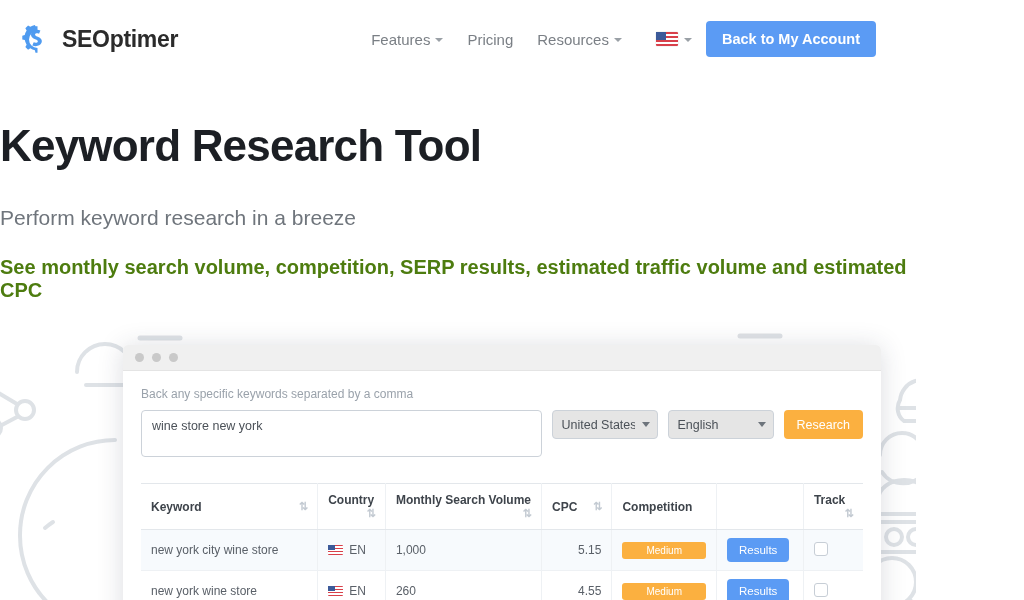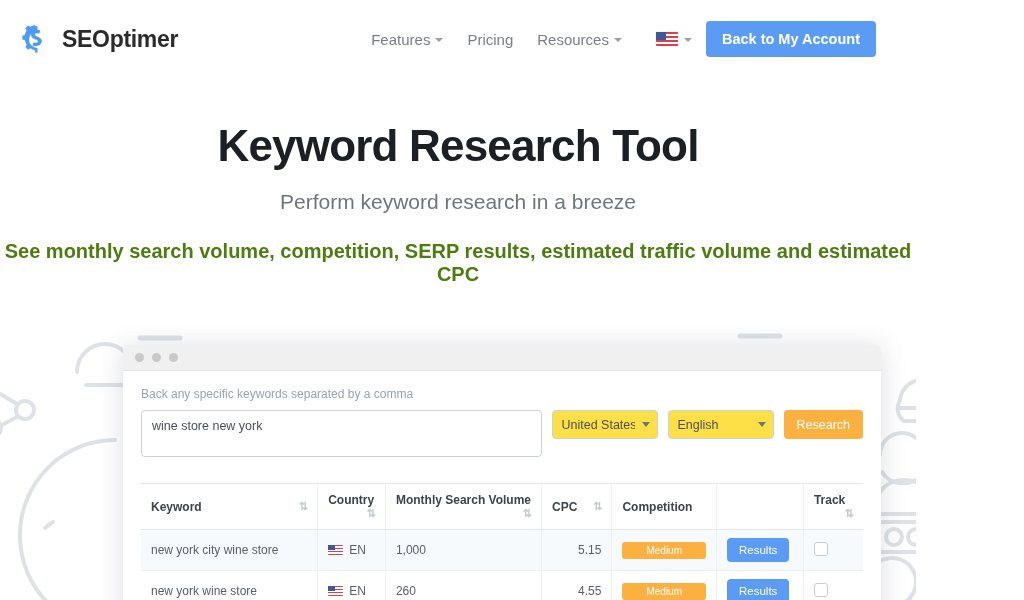--- a/index.html
+++ b/index.html
@@ -48,25 +48,25 @@
   .flag::before {
     content:""; position:absolute; left:0; top:0; width:10px; height:8px;
     background:#3c5a99;
   }
   .btn-account {
     background:#5b9bf4; color:#fff; font-size:14.5px; font-weight:bold;
     border:none; border-radius:4px; padding:10px 16px; cursor:pointer; white-space:nowrap;
   }
 
   
-  .hero { position:relative; z-index:4; text-align:center; padding-top:44px; }
+  .hero { position:relative; z-index:4; padding-top:44px; }
   .hero h1 {
     font-size:44px; font-weight:bold; color:#1c1f24; letter-spacing:-0.8px; line-height:1.1;
   }
-  .hero .sub1 { margin-top:20px; font-size:21px; color:#6f757c; font-weight:normal; }
+  .hero .sub1 { margin-top:36px; font-size:21px; color:#6f757c; font-weight:normal; }
   .hero .sub2 { margin-top:26px; font-size:20px; color:#4d7c0f; font-weight:bold; }
 
   
   .mockup {
     position:absolute; z-index:3;
     left:123px; top:345px; width:758px; height:300px;
     background:#fff; border-radius:5px 5px 0 0;
     box-shadow:0 2px 26px rgba(40,50,70,.17);
     overflow:hidden;
   }
@@ -79,21 +79,21 @@
 
   .form-label { font-size:12px; color:#9aa2ab; margin-bottom:9px; }
   .form-row { display:flex; align-items:flex-start; gap:10px; }
   .kw-textarea {
     flex:1 1 auto; height:47px; border:1px solid #ccd2d9; border-radius:4px;
     padding:8px 10px; font-size:12.5px; color:#4b5158;
     font-family:"Liberation Sans", sans-serif; resize:none; outline:none; background:#fff;
   }
   .sel {
     -webkit-appearance:none; appearance:none;
-    height:29px; border:1px solid #ccd2d9; border-radius:4px; background:#fde047;
+    height:29px; border:1px solid #ccd2d9; border-radius:4px; background:#e5e5e5;
     font-size:12.5px; color:#4b5158; padding:0 22px 0 9px;
     font-family:"Liberation Sans", sans-serif; outline:none; cursor:pointer;
   }
   .sel-wrap { position:relative; }
   .sel-wrap::after {
     content:""; position:absolute; right:8px; top:12px;
     width:0;height:0;border-left:4px solid transparent;border-right:4px solid transparent;
     border-top:5px solid #6d747c; pointer-events:none;
   }
   .sel-country { width:106px; }

